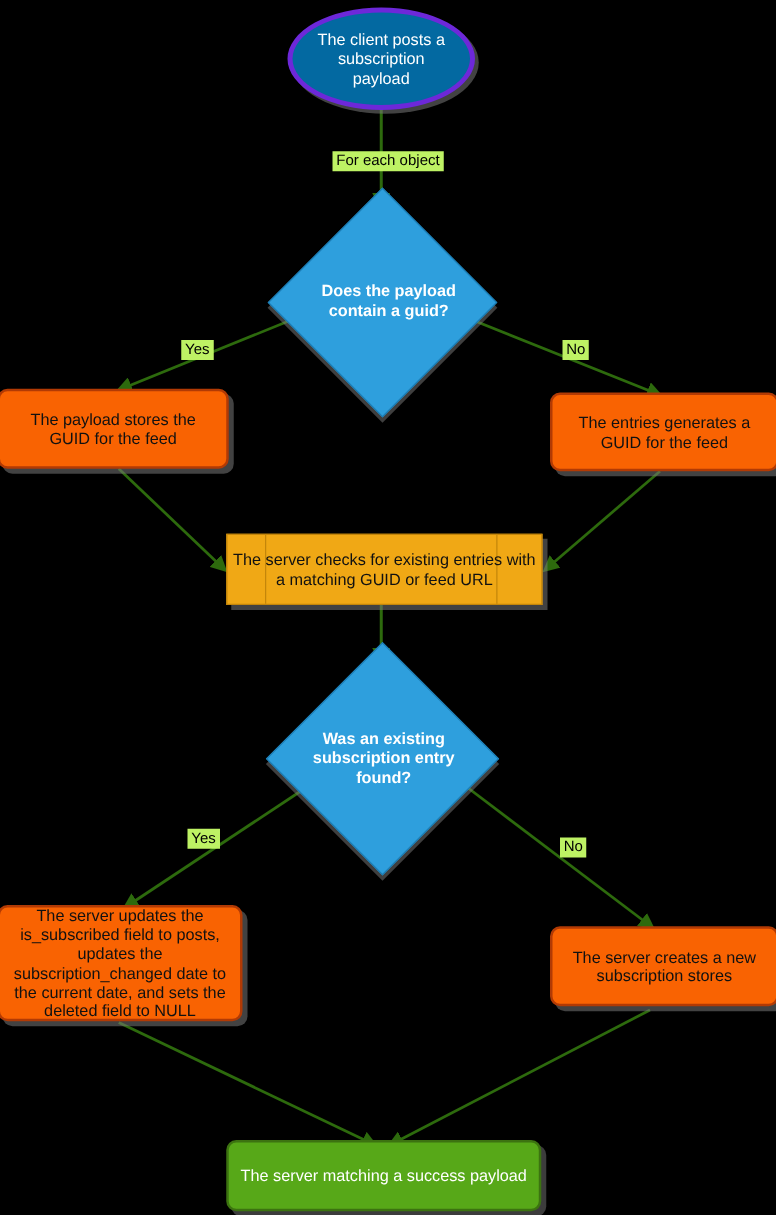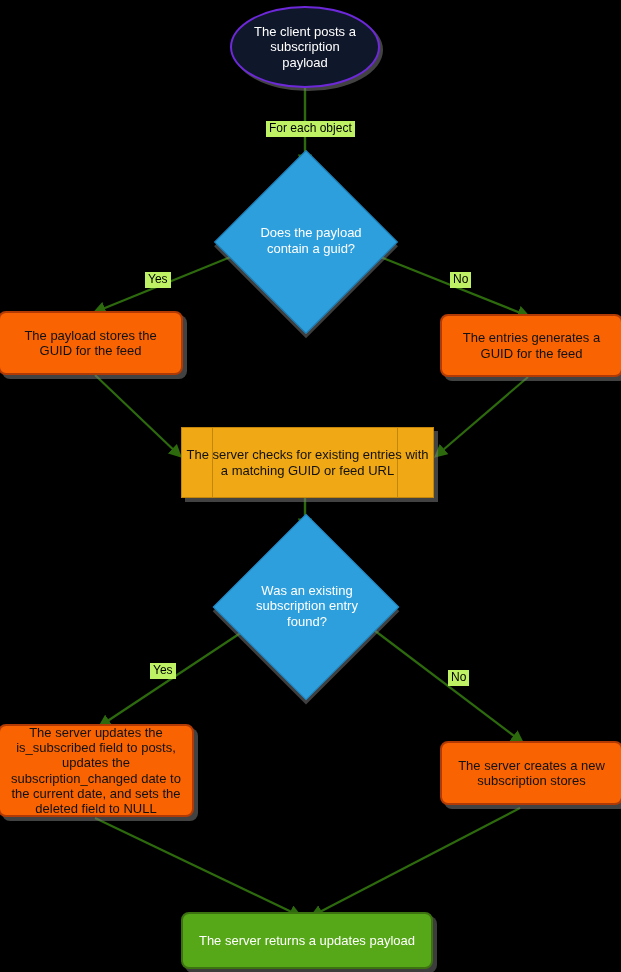--- a/index.html
+++ b/index.html
@@ -30,39 +30,40 @@
     box-sizing: border-box;
     display: flex;
     align-items: center;
     justify-content: center;
     text-align: center;
     line-height: 1.18;
   }
 
   
   .term-ellipse {
-    background: #0f172a;
-    border: 2px solid #6d28d9;
+    background: #0369a1;
+    border: 4px solid #6d28d9;
     border-radius: 50%;
     color: #ffffff;
     font-size: 13px;
     box-shadow: 3px 3px 0 rgba(120,120,120,0.55);
   }
   .term-rect {
     background: #57a818;
     border: 2px solid #3c7310;
     border-radius: 8px;
     color: #ffffff;
     font-size: 13px;
     box-shadow: 4px 4px 0 rgba(110,110,110,0.55);
   }
 
   
   .decision-wrap {
     position: absolute;
+    font-weight: bold;
   }
   .decision-shape {
     position: absolute;
     left: 0; top: 0;
     width: 100%; height: 100%;
     background: #2e9fdd;
     border: 1px solid #1b7db5;
     transform: rotate(45deg);
     box-shadow: 3px 3px 0 rgba(125,125,125,0.5);
   }
@@ -171,41 +172,41 @@
   </div>
 
   <div class="node process" style="left:-2px; top:311px; width:185px; height:64px;">
     <span>The payload stores the GUID for the feed</span>
   </div>
 
   <div class="node process" style="left:440px; top:314px; width:183px; height:63px;">
     <span>The entries generates a GUID for the feed</span>
   </div>
 
-  <div class="node subroutine" style="left:181px; top:427px; width:253px; height:71px;">
+  <div class="node subroutine" style="left:181px; top:427px; width:253px; height:57px;">
     <span class="bar left"></span>
     <span class="bar right"></span>
     <span class="sub-text">The server checks for existing entries with a matching GUID or feed URL</span>
   </div>
 
   <div class="decision-wrap" style="left:240px; top:541px; width:130px; height:130px;">
     <div class="decision-shape"></div>
     <div class="decision-label" style="padding:0 2px;">Was an existing subscription entry found?</div>
   </div>
 
   <div class="node process" style="left:-2px; top:724px; width:196px; height:93px;">
     <span>The server updates the is_subscribed field to posts, updates the subscription_changed date to the current date, and sets the deleted field to NULL</span>
   </div>
 
   <div class="node process" style="left:440px; top:741px; width:183px; height:64px;">
     <span>The server creates a new subscription stores</span>
   </div>
 
   <div class="node term-rect" style="left:181px; top:912px; width:252px; height:57px;">
-    <span>The server returns a updates payload</span>
+    <span>The server matching a success payload</span>
   </div>
 
   <div class="edge-label" style="left:266px; top:121px;">For each object</div>
 
   <div class="edge-label" style="left:145px; top:272px;">Yes</div>
 
   <div class="edge-label" style="left:450px; top:272px;">No</div>
 
   <div class="edge-label" style="left:150px; top:663px;">Yes</div>
 

